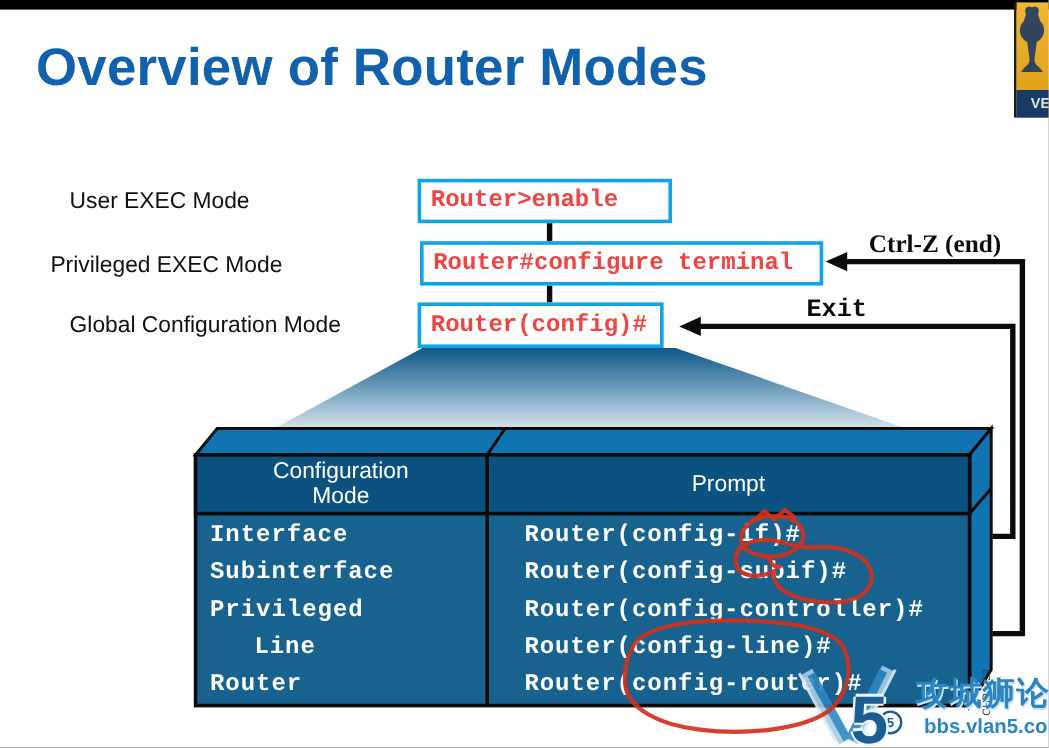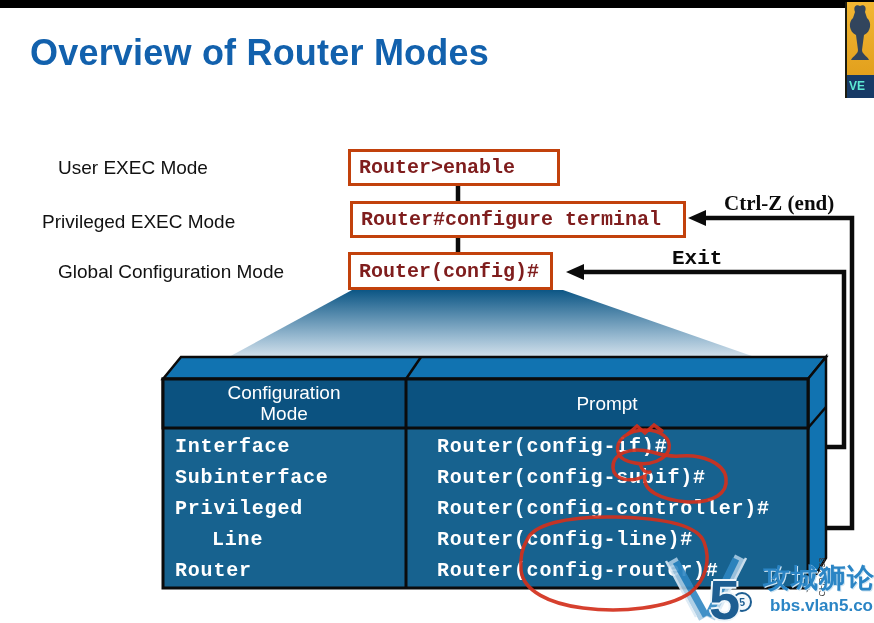--- a/index.html
+++ b/index.html
@@ -4,36 +4,36 @@
 <style>
   html,body{margin:0;padding:0;background:#888;}
   #stage{position:relative;width:874px;height:623px;background:#fff;overflow:hidden;
          font-family:"Liberation Sans",sans-serif;}
   .abs{position:absolute;}
 
   
   #topbar{left:0;top:0;width:874px;height:8px;background:#000;}
 
   
-  #title{left:30px;top:32px;font-size:36px;font-weight:bold;color:var(--title-blue);
+  #title{left:30px;top:32px;font-size:44px;font-weight:bold;color:var(--title-blue);
          letter-spacing:0.2px;white-space:nowrap;}
 
   
   #corner-logo{right:0;top:2px;width:27px;height:96px;background:linear-gradient(#f2b733,#dd9916);
                border-left:2px solid #1c1c10;}
   #corner-logo .band{position:absolute;left:0;bottom:0;width:100%;height:23px;background:var(--logo-navy);
-                     color:#5eead4;font-weight:bold;font-size:12px;line-height:23px;padding-left:2px;box-sizing:border-box;}
+                     color:#e5e5e5;font-weight:bold;font-size:12px;line-height:23px;padding-left:12px;box-sizing:border-box;}
 
   
   .flow-label{font-size:19px;color:#111;white-space:nowrap;}
 
   
-  .cmdbox{background:#fff;border:3px solid #c2410c;box-sizing:border-box;
+  .cmdbox{background:#fff;border:3px solid #0ea5e9;box-sizing:border-box;
           font-family:"Liberation Mono","DejaVu Sans Mono",monospace;font-weight:bold;
-          font-size:20px;color:#7f1d1d;display:flex;align-items:center;padding-left:8px;white-space:nowrap;}
+          font-size:20px;color:#ef4444;display:flex;align-items:center;padding-left:8px;white-space:nowrap;}
 
   .return-label{font-family:"Liberation Mono","DejaVu Sans Mono",monospace;font-weight:bold;
                 font-size:21px;color:#0b0b0b;white-space:nowrap;}
 
   
   .th{color:#fff;font-size:19px;text-align:center;line-height:21px;}
   .trow{height:31px;padding-left:18px;}
   .tcell{position:absolute;color:#fff;font-family:"Liberation Mono","DejaVu Sans Mono",monospace;
          font-weight:bold;font-size:20px;letter-spacing:0.8px;white-space:nowrap;line-height:31px;}
 

